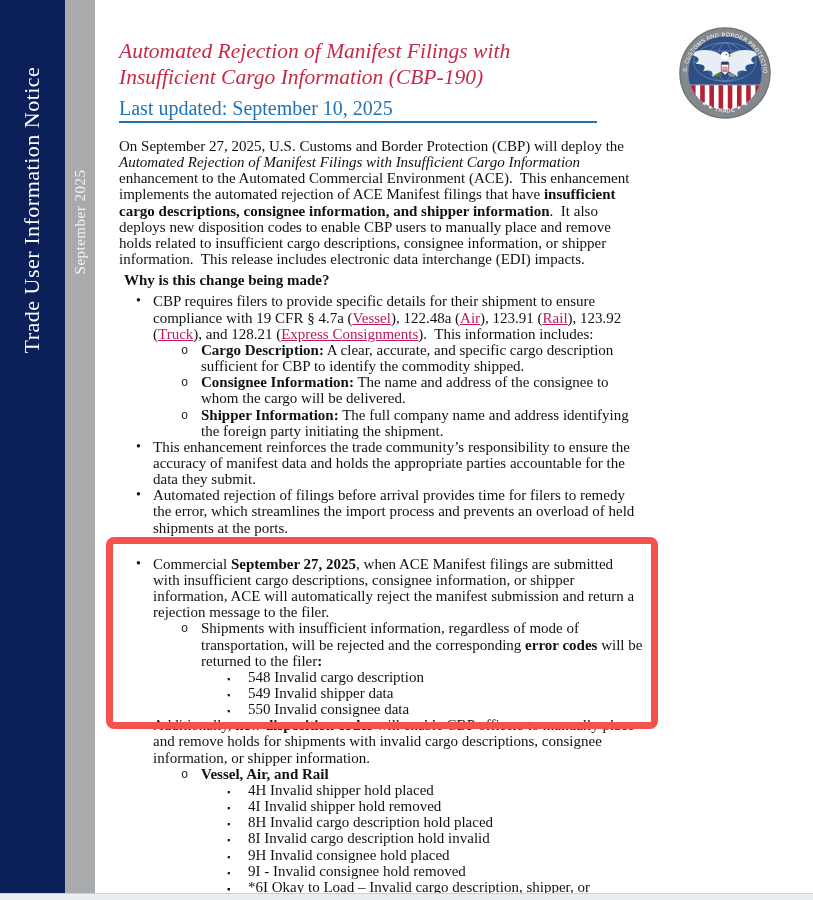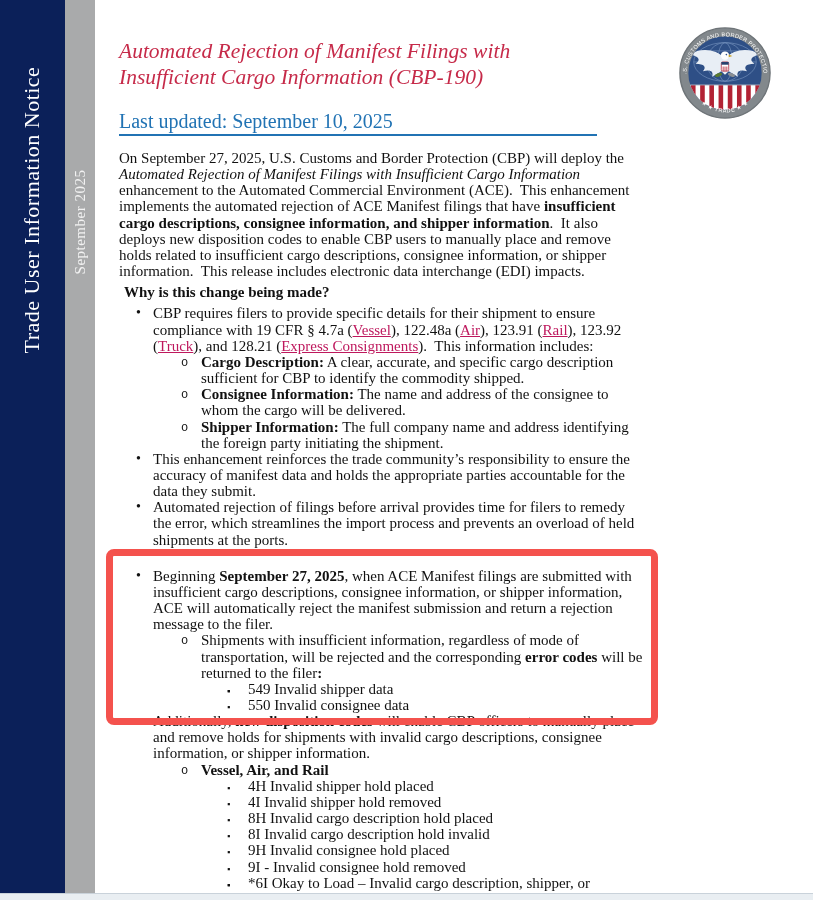--- a/index.html
+++ b/index.html
@@ -25,24 +25,24 @@
   
   .page{
     position:absolute;left:81px;top:0;width:638px;box-sizing:border-box;
     padding:38px 76px 0 38px;
   }
   .hdr{height:100px;position:relative;}
   .title{
     width:490px;font-size:21.5px;line-height:26px;font-style:italic;
     color:#C62A49;
   }
-  .subtitle{margin-top:20px;font-size:20px;line-height:22px;color:#2173B4;}
+  .subtitle{margin-top:7px;font-size:20px;line-height:22px;color:#2173B4;}
   .rule{height:2px;width:478px;background:#2173B4;margin-top:2px;}
   
-  .para{margin:12px 0 4px 0;font-size:15px;line-height:16.15px;white-space:pre-wrap;}
+  .para{margin:0 0 4px 0;font-size:15px;line-height:16.15px;white-space:pre-wrap;}
   .heading{font-size:15px;line-height:16.15px;font-weight:bold;margin:5px;}
   .li{position:relative;font-size:15px;line-height:16.15px;margin:0;}
   .li .tx{display:block;white-space:pre-wrap;}
   .mk{position:absolute;top:0;}
   .l1{padding-left:34px;}  .l1 .mk{left:17px;font-size:14px;}
   .l2{padding-left:82px;}  .l2 .mk{left:62px;font-family:"Liberation Mono",monospace;font-size:12px;top:1px;}
   .l3{padding-left:129px;} .l3 .mk{left:108px;font-size:9px;top:2px;}
   .b{font-weight:bold;}
   .i{font-style:italic;}
   .lnk{color:#be185d;text-decoration:underline;cursor:pointer;}
@@ -105,28 +105,29 @@
   </div>
   <div class="li l1">
     <span class="mk">•</span>
     <span class="tx"><span>Automated rejection of filings before arrival provides time for filers to remedy the error, which streamlines the import process and prevents an overload of held shipments at the ports.</span></span>
   </div>
 
   <div class="what-section">
     <div class="highlight-box"></div>
     <div class="li l1">
       <span class="mk">•</span>
-      <span class="tx"><span>Beginning </span><span class="b">September 27, 2025</span><span>, when ACE Manifest filings are submitted with insufficient cargo descriptions, consignee information, or shipper information, ACE will automatically reject the manifest submission and return a rejection message to the filer.</span></span>
+      <span class="tx"><span>Commercial </span><span class="b">September 27, 2025</span><span>, when ACE Manifest filings are submitted with insufficient cargo descriptions, consignee information, or shipper information, ACE will automatically reject the manifest submission and return a rejection message to the filer.</span></span>
     </div>
     <div class="li l2">
       <span class="mk">o</span>
       <span class="tx"><span>Shipments with insufficient information, regardless of mode of transportation, will be rejected and the corresponding </span><span class="b">error codes</span><span> will be returned to the filer</span><span class="b">:</span></span>
     </div>
     <div class="li l3">
       <span class="mk">▪</span>
+      <span class="tx"><span>548 Invalid cargo description</span></span>
     </div>
     <div class="li l3">
       <span class="mk">▪</span>
       <span class="tx"><span>549 Invalid shipper data</span></span>
     </div>
     <div class="li l3">
       <span class="mk">▪</span>
       <span class="tx"><span>550 Invalid consignee data</span></span>
     </div>
   </div>

